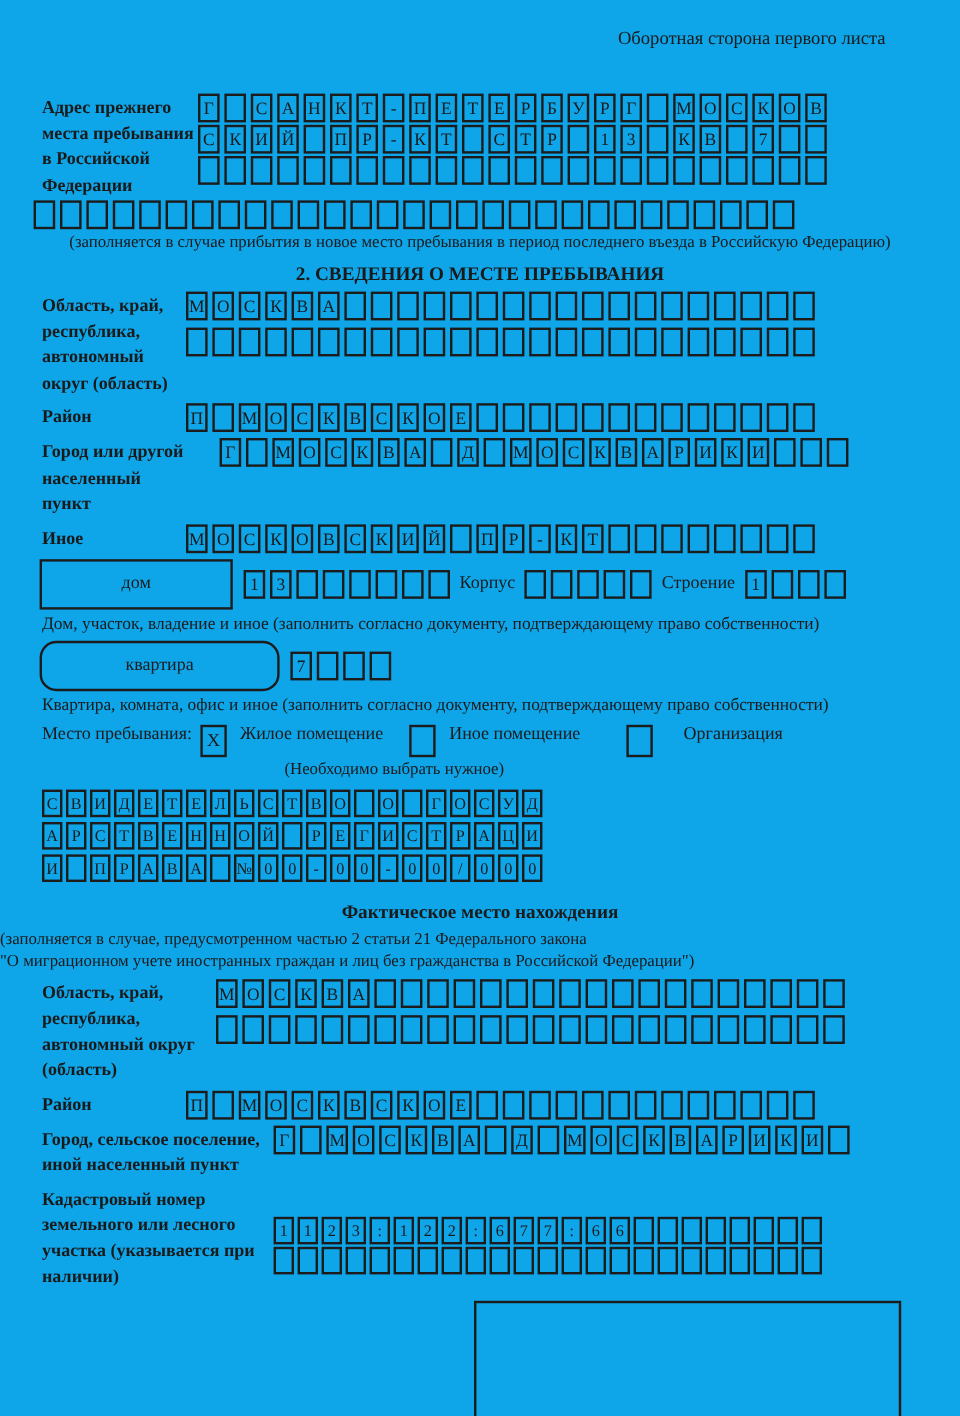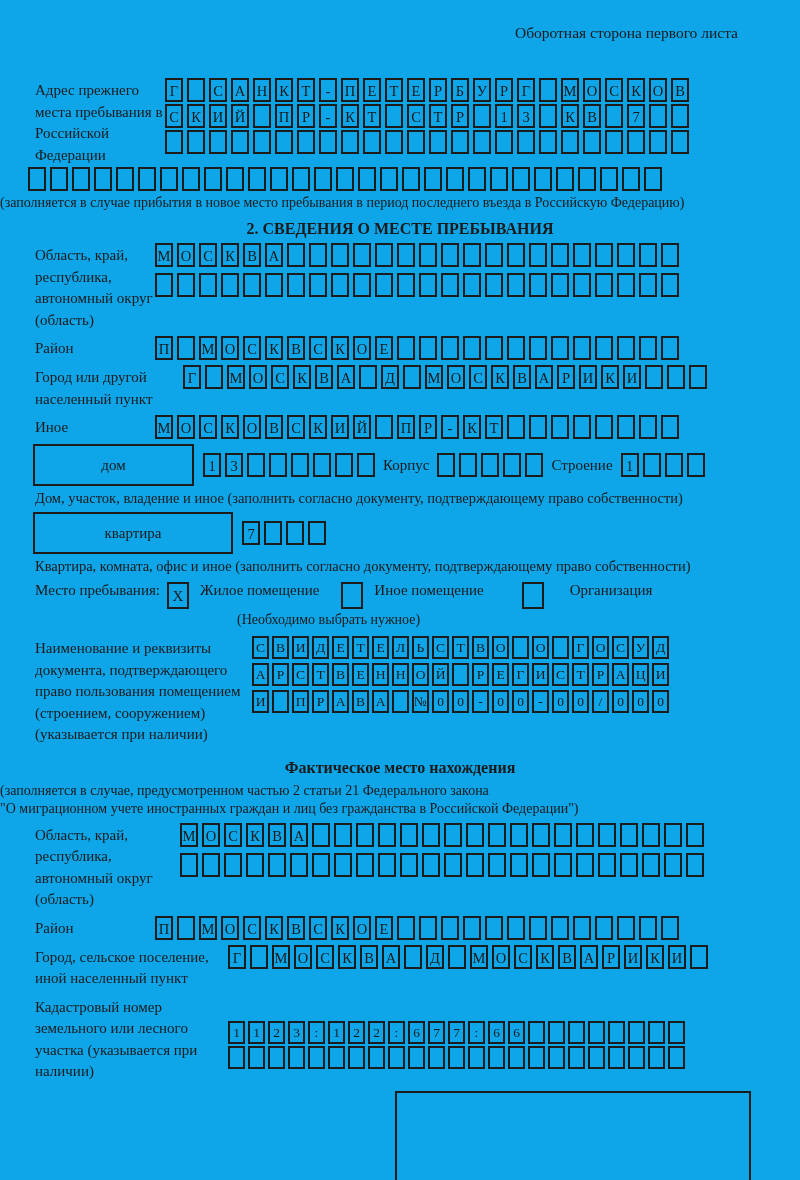--- a/index.html
+++ b/index.html
@@ -14,45 +14,45 @@
 
   .cells { display:flex; gap:4px; }
   .cell {
     flex:0 0 auto; width:18px; height:24px; border:2px solid #1c1c1c;
     text-align:center; font-size:14.5px; line-height:22px; font-weight:normal;
   }
   .cells.sm { gap:3px; }
   .cells.sm .cell { width:17px; height:23px; font-size:13.5px; line-height:20px; }
 
   .frow { display:flex; align-items:flex-start; margin-left:35px; }
-  .flabel { font-size:15px; line-height:21.5px; padding-top:2px; }
+  .flabel { font-size:15px; line-height:21.5px; padding-top:2px;font-weight:bold; }
   .rowstack > .cells { margin-bottom:2px; }
 
   .s1 { margin-top:36px; }
   .s1 .flabel { width:130px; }
   .row4 { margin-left:28px; margin-top:1px; }
-  .footnote { text-align:left; font-size:14px; margin-top:4px; }
+  .footnote { text-align:center; font-size:14px; margin-top:4px; }
 
   .sec-title { text-align:center; font-weight:bold; font-size:16px; margin-top:9px; }
 
   .gap2 { margin-top:5px; }
   .lbl-120 { width:120px; }
   .lbl-145 { width:145px; }
   .lbl-193 { width:193px; }
   .lbl-217 { width:217px; }
   .ind-28 { margin-left:28px; }
   .region .cells + .cells { margin-top:6px; }
 
   .house-row { display:flex; align-items:center; margin-left:33px; margin-top:5px; }
   .wbox {
     height:42px; border:2px solid #1c1c1c; display:flex; align-items:center;
     justify-content:center; font-size:15px;
   }
   .w-dom { width:161px; margin-right:9px; }
-  .w-kv  { width:200px; margin-right:9px; }
+  .w-kv  { width:200px; margin-right:9px;border-radius:14px; }
   .inline-lbl { font-size:15px; margin:0 8px; white-space:nowrap; }
   .caption { margin-left:35px; font-size:14.5px; margin-top:4px; }
 
   .stay-row { display:flex; align-items:flex-start; margin-left:35px; margin-top:7px; }
   .chk {
     width:22px; height:27px; border:2px solid #1c1c1c; text-align:center;
     font-size:15px; line-height:24px; flex:0 0 auto;
   }
   .stay-txt { font-size:15px; }
   .hint { margin-left:237px; font-size:14px; margin-top:3px; }
@@ -386,21 +386,20 @@
     <span class="chk" style="margin-left:7px;">X</span>
     <span class="stay-txt" style="margin-left:11px;">Жилое помещение</span>
     <span class="chk" style="margin-left:22px;"></span>
     <span class="stay-txt" style="margin-left:11px;">Иное помещение</span>
     <span class="chk" style="margin-left:38px;"></span>
     <span class="stay-txt" style="margin-left:26px;">Организация</span>
   </div>
   <div class="hint">(Необходимо выбрать нужное)</div>
 
   <div class="frow doc-row">
-    <div class="flabel lbl-217">Наименование и реквизиты документа, подтверждающего право пользования помещением (строением, сооружением) (указывается при наличии)</div>
     <div class="rowstack">
       <div class="cells sm">
           <div class="cell">С</div>
           <div class="cell">В</div>
           <div class="cell">И</div>
           <div class="cell">Д</div>
           <div class="cell">Е</div>
           <div class="cell">Т</div>
           <div class="cell">Е</div>
           <div class="cell">Л</div>

